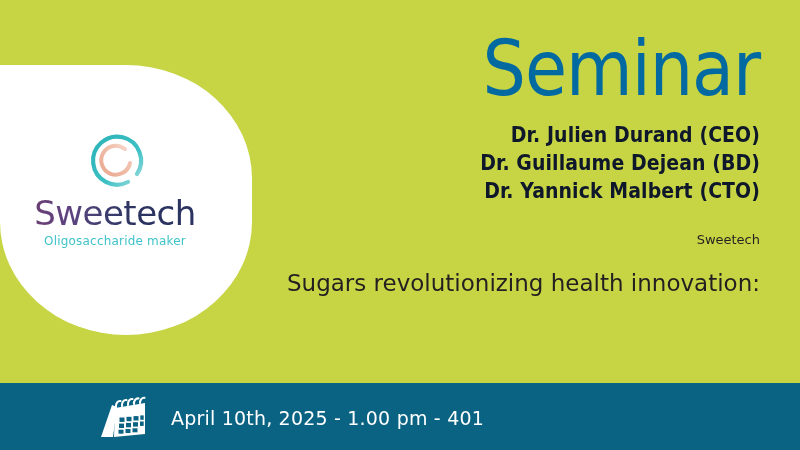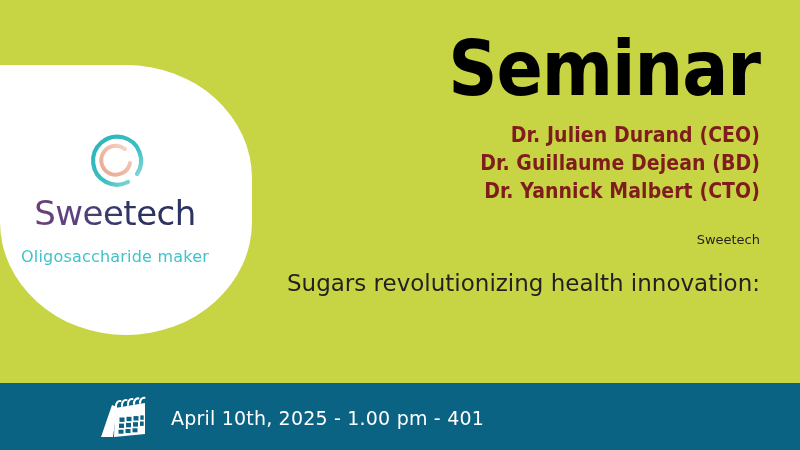--- a/index.html
+++ b/index.html
@@ -56,56 +56,56 @@
     background: linear-gradient(95deg, #6b3f73 0%, #5c4380 38%, #3c3d6e 70%, #2b3360 100%);
     -webkit-background-clip: text;
     background-clip: text;
     color: transparent;
   }
   .wm-light {
     font-weight: 400;
     color: #2b3360;
   }
   .wm-tagline {
-    margin-top: 17px;
-    font-size: 16px;
+    margin-top: 4px;
+    font-size: 12px;
     font-weight: 500;
     letter-spacing: 0.2px;
     color: #3fc3c9;
     white-space: nowrap;
   }
 
   
   .content {
     position: absolute;
     right: 40px;
     top: 34px;
     width: 520px;
     text-align: right;
   }
 
   .seminar-title {
     font-family: "DejaVu Sans Condensed", "Liberation Sans Narrow", "Liberation Sans", sans-serif;
-    font-weight: 700;
+    font-weight: 400;
     font-size: 76px;
     line-height: 0.92;
-    color: #000000;
+    color: #0369a1;
     letter-spacing: -1px;
     margin: 0 0 18px 0;
   }
 
   .speakers {
     margin: 0 0 26px 0;
   }
   .speaker {
     font-family: "DejaVu Sans Condensed", "Liberation Sans Narrow", "Liberation Sans", sans-serif;
     font-weight: 700;
     font-size: 21px;
     line-height: 1.33;
-    color: #7f1d1d;
+    color: #0f172a;
     letter-spacing: 0.1px;
     white-space: nowrap;
   }
 
   .affiliation {
     font-size: 13px;
     font-weight: 400;
     color: #231f20;
     margin: 0 0 18px 0;
   }

